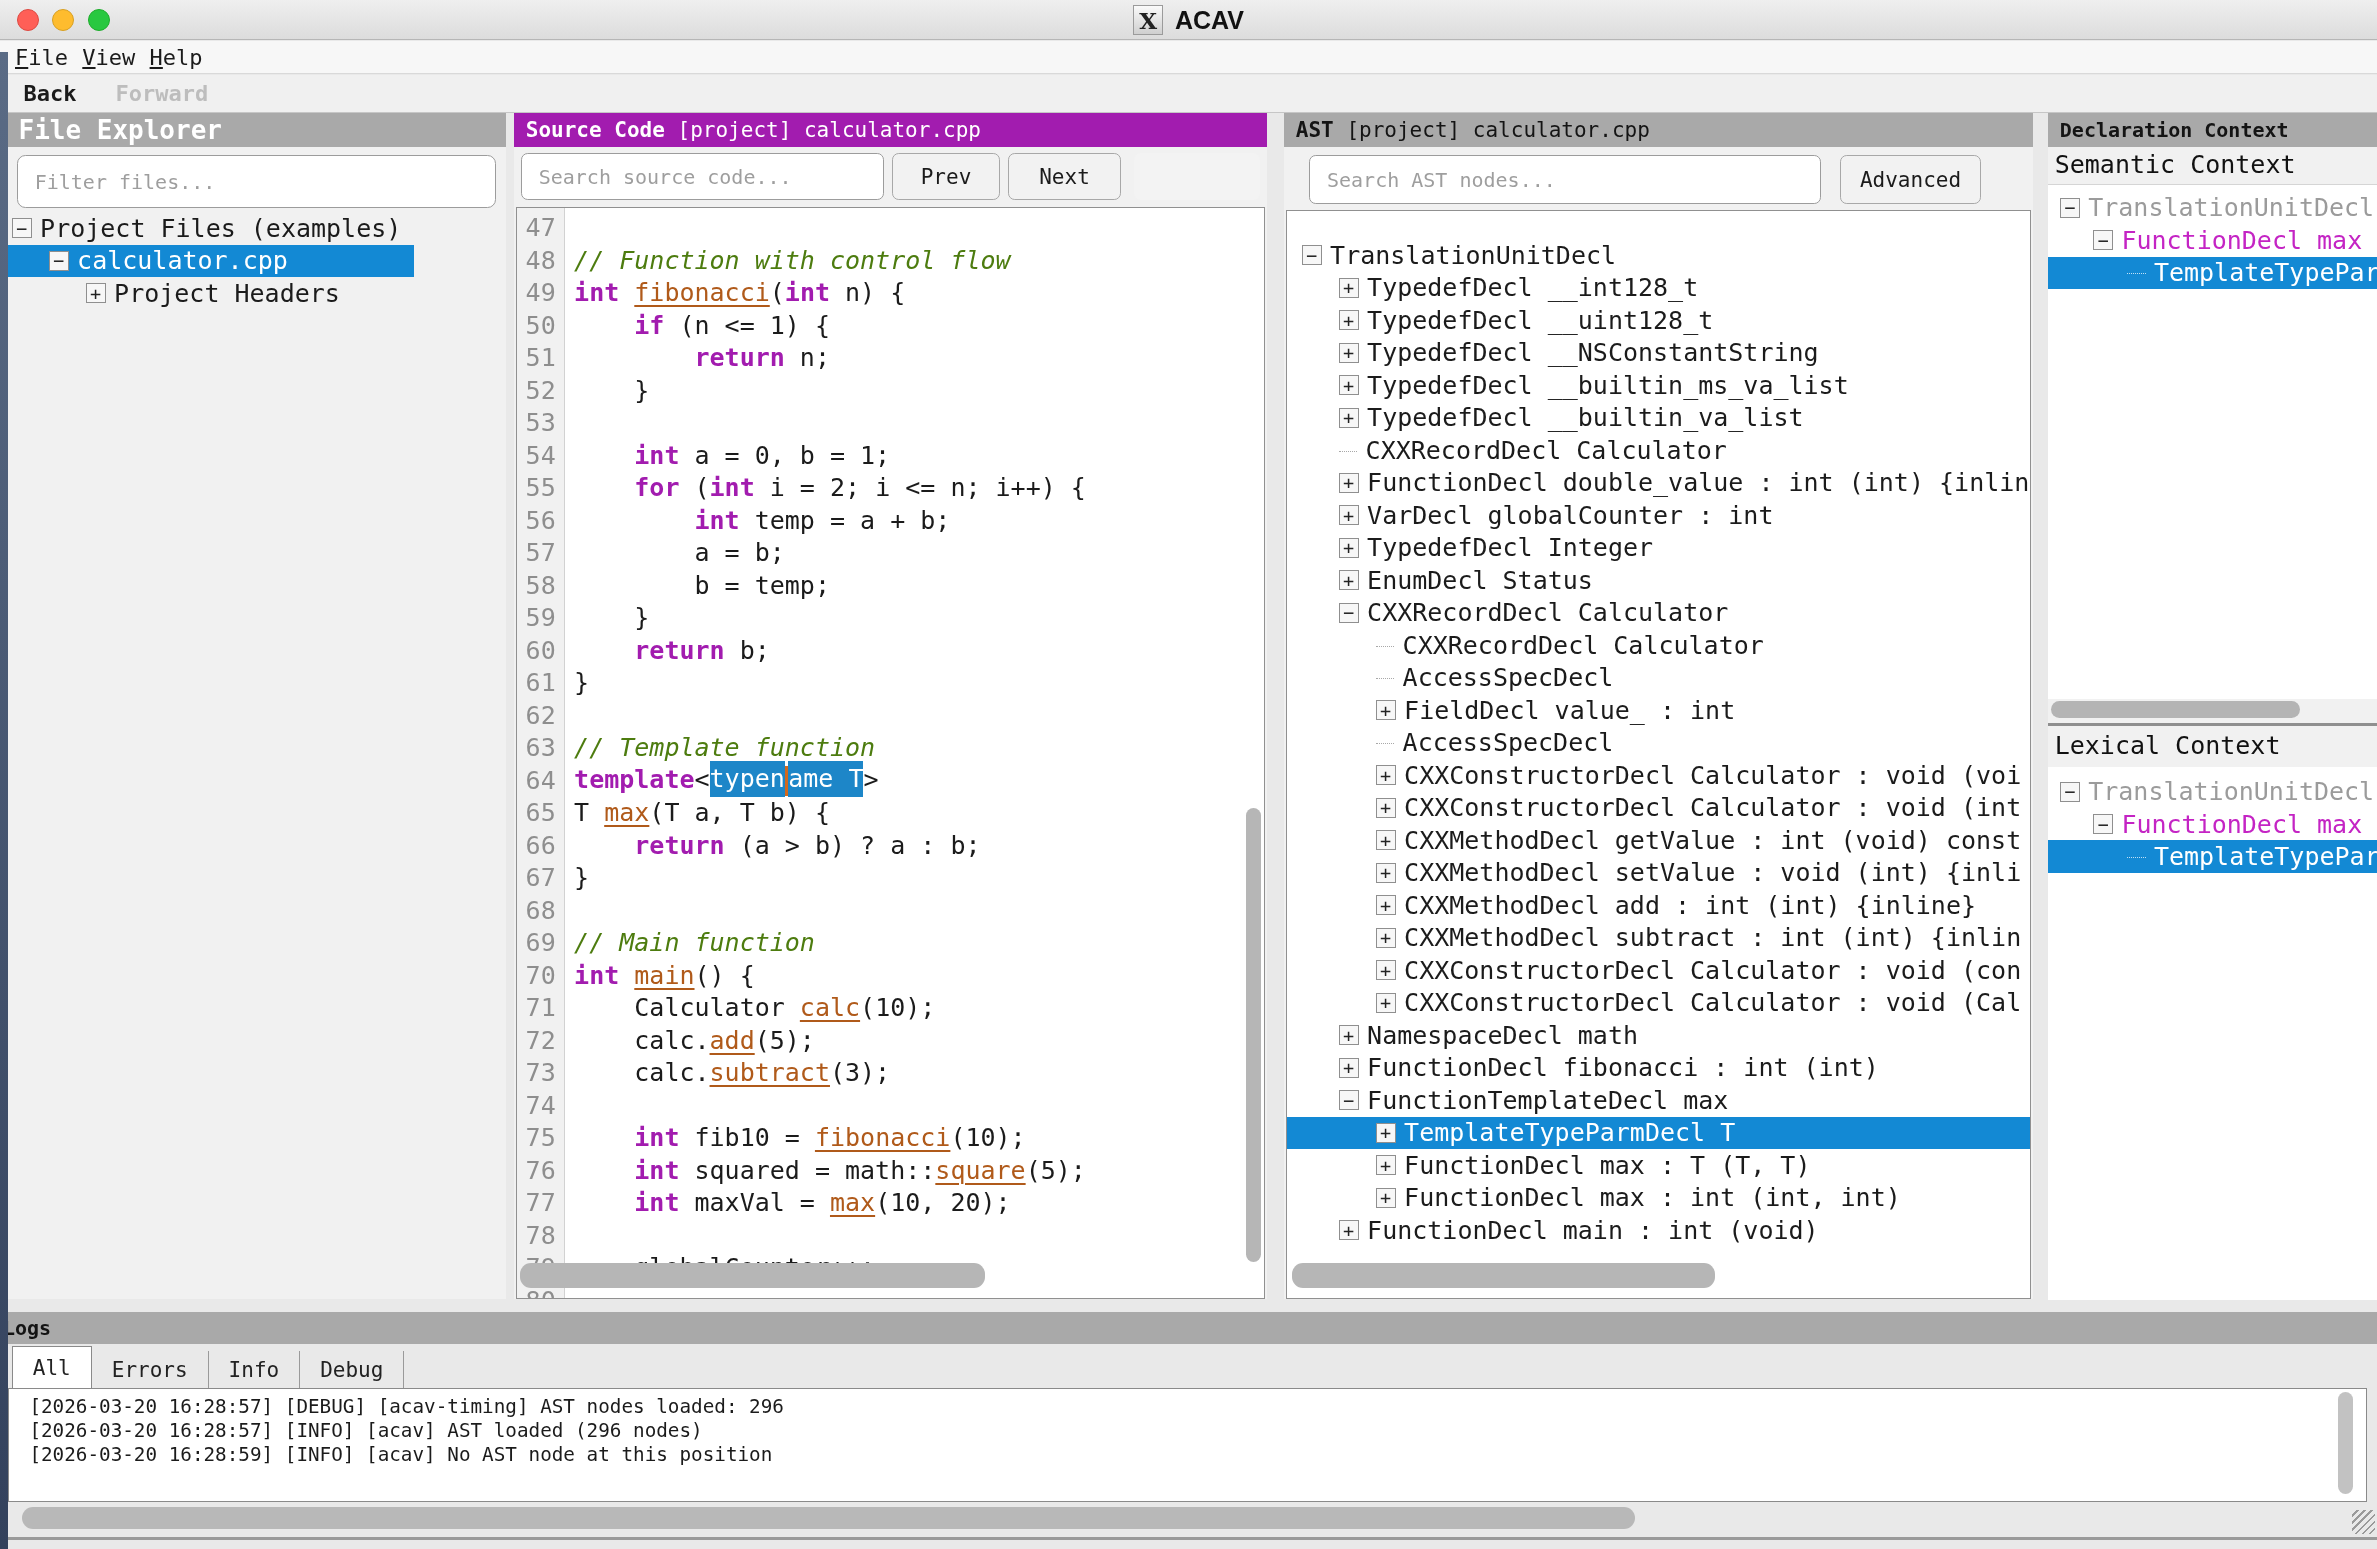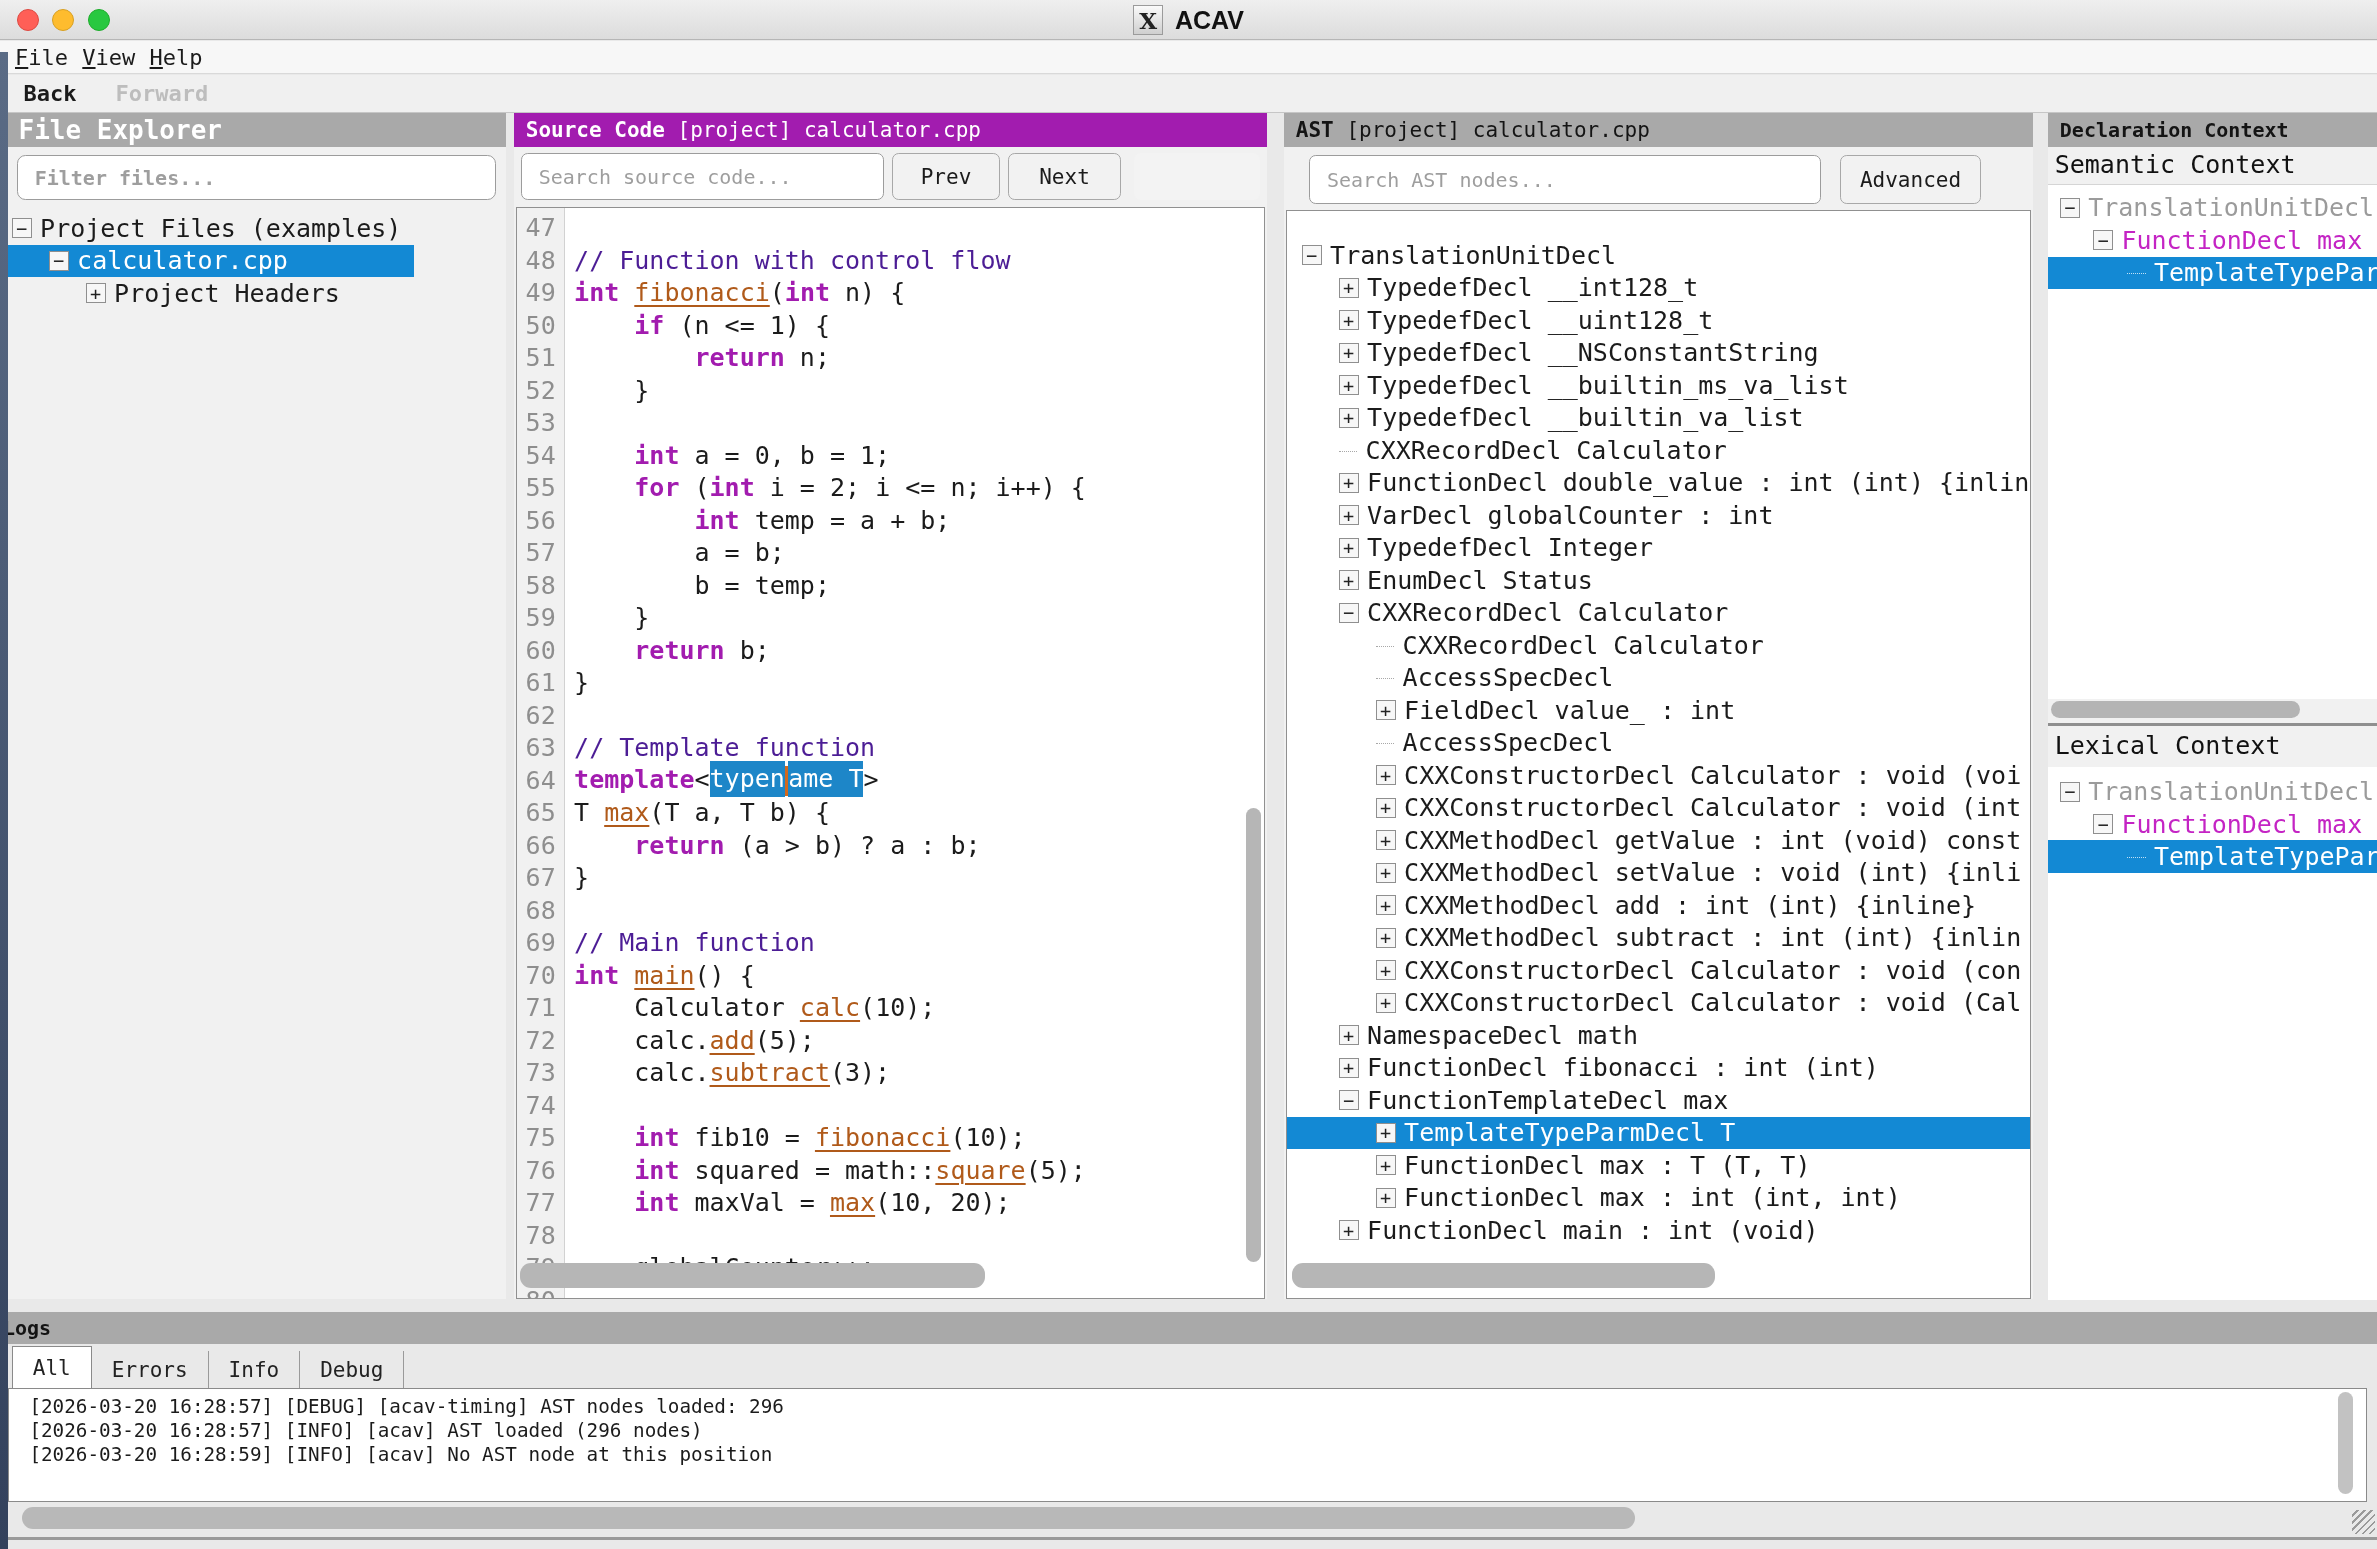--- a/index.html
+++ b/index.html
@@ -63,21 +63,21 @@
   .file-tree{position:absolute;left:0;top:99px;}
   
   .code-box{position:absolute;left:1.7px;top:94px;width:749px;height:1092px;background:#fff;
             border:1.7px solid #909090;box-sizing:border-box;overflow:hidden;}
   .gutter-bg{position:absolute;left:0;top:0;bottom:0;width:47px;background:#f1f1f1;border-right:1.7px solid #d2d2d2;}
   .code-lines{position:absolute;left:0;top:3.4px;right:0;}
   .cl{position:relative;height:32.5px;display:flex;align-items:center;white-space:pre;font-size:25px;}
   .lnum{flex:none;width:39px;text-align:right;padding-right:10px;color:#8e8e8e;}
   .ctext{padding-left:8.4px;}
   .tk-k{color:#a21caf;font-weight:bold;}
-  .tk-c{color:#4c1d95;}
+  .tk-c{color:#4d7c0f;font-style:italic;}
   .tk-f{color:#b05a1a;text-decoration:underline;text-decoration-thickness:1.7px;text-underline-offset:4.2px;}
   .tk-n{color:#1b1b1b;}
   .tk-sel{background:#1d86c8;color:#fff;padding:3.4px 0;}
   .tk-caret{display:inline-block;width:3.4px;height:30px;background:#d2691e;vertical-align:middle;}
   .vthumb,.hthumb{position:absolute;background:#b6b6b6;border-radius:11px;}
   .src-vthumb{left:729px;top:600px;width:15px;height:454px;}
   .src-hthumb{left:3.4px;top:1055px;width:465px;height:25px;}
   
   .ast-box{position:absolute;left:1.7px;top:97px;width:745px;height:1089px;background:#fff;
            border:1.7px solid #909090;box-sizing:border-box;overflow:hidden;}
@@ -136,21 +136,21 @@
 
 <div class="toolbar">
   <span class="tb-back">Back</span>
   <span class="tb-forward">Forward</span>
 </div>
 
 <div class="leftstrip"></div>
 
 <div class="panel p-file">
   <div class="p-header">File Explorer</div>
-  <input class="ui-input" style="left: 10px; top: 42px; width: 479px; height: 45px; font-weight: bold;" placeholder="Filter files...">
+  <input class="ui-input" style="left: 10px; top: 42px; width: 479px; height: 53px;" placeholder="Filter files...">
   <div class="file-tree" id="file-tree">
       <div class="tree-row" style="width: 407px;"><span class="tind" style="width: 5px;"></span><span class="exp">−</span><span class="tlabel">Project Files (examples)</span></div>
       <div class="tree-row sel" style="width: 407px;"><span class="tind" style="width: 42px;"></span><span class="exp">−</span><span class="tlabel">calculator.cpp</span></div>
       <div class="tree-row" style="width: 407px;"><span class="tind" style="width: 79px;"></span><span class="exp">+</span><span class="tlabel">Project Headers</span></div>
     </div>
 </div>
 
 <div class="panel p-source">
   <div class="p-header"><span class="hdr-bold">Source Code</span><span> [project] calculator.cpp</span></div>
   <input class="ui-input" style="left: 6.7px; top: 40px; width: 363px; height: 47px; border-radius: 6.7px;" placeholder="Search source code...">

